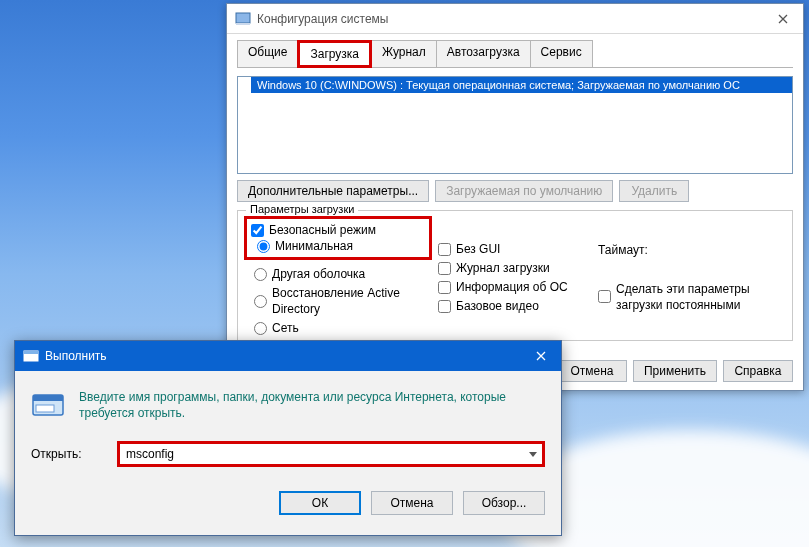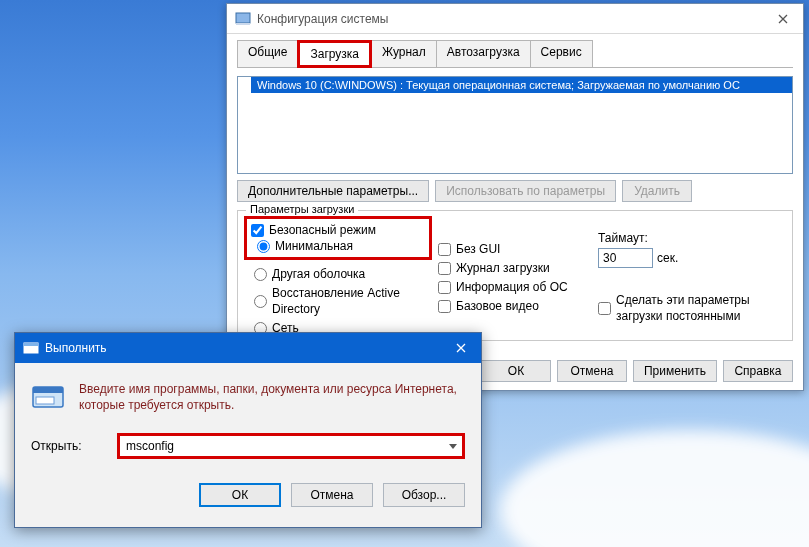--- a/index.html
+++ b/index.html
@@ -113,42 +113,42 @@
 
   .bottom-btns {
     display: flex; justify-content: flex-end; gap: 6px;
     padding: 8px 10px;
     position: absolute; bottom: 0; right: 0; left: 0;
   }
 
   
   .run-dlg {
     position: absolute;
-    left: 14px; top: 332px;
-    width: 468px; height: 196px;
+    left: 14px; top: 340px;
+    width: 548px; height: 196px;
     background: #f2f2f2;
     border: 1px solid #4a6b99;
     box-shadow: 0 3px 14px rgba(0,0,0,.4);
   }
   .run-title-bar {
     height: 30px; background: #0a63d0; color: #fff;
     display: flex; align-items: center; padding: 0 8px;
   }
   .run-title-bar .title-text { color: #fff; }
   .run-close {
     width: 40px; height: 30px; margin: 0 -8px 0 0;
     display: flex; align-items: center; justify-content: center; color: #fff;
   }
   .run-body { padding: 18px 16px 10px; }
   .run-top { display: flex; gap: 14px; }
   .run-icon {
     width: 34px; height: 34px;
     display: flex; align-items: center; justify-content: center;
   }
-  .run-desc { font-size: 12px; color: #7f1d1d; line-height: 16px; flex: 1; }
+  .run-desc { font-size: 12px; color: #0f766e; line-height: 16px; flex: 1; }
   .run-input-row {
     display: flex; align-items: center; gap: 22px; margin-top: 18px;
   }
   .run-open-label { width: 64px; font-size: 12px; }
   .run-combo {
     flex: 1; display: flex;
     border: 1px solid #7a99b8; background: #fff;
   }
   .run-combo.highlight-red { border: 3px solid #d40000; }
   .run-combo-input {
@@ -188,21 +188,21 @@
       <div class="tab">Автозагрузка</div>
       <div class="tab">Сервис</div>
     </div>
 
     <div class="listbox">
       <div class="list-item">Windows 10 (C:\WINDOWS) : Текущая операционная система; Загружаемая по умолчанию ОС</div>
     </div>
 
     <div class="row-btns">
       <button class="btn">Дополнительные параметры...</button>
-      <button class="btn disabled">Использовать по параметры</button>
+      <button class="btn disabled">Загружаемая по умолчанию</button>
       <button class="btn disabled">Удалить</button>
     </div>
 
     <div class="groupbox">
       <span class="groupbox-title">Параметры загрузки</span>
       <div class="group-cols">
         <div class="col left">
           <div class="safe-block">
             <label class="chk">
               <input type="checkbox" checked="" style="">
@@ -241,24 +241,20 @@
             <span>Информация об ОС</span>
           </label>
           <label class="chk">
             <input type="checkbox" style="">
             <span>Базовое видео</span>
           </label>
         </div>
 
         <div class="col right">
           <span>Таймаут:</span>
-          <div class="timeout-row">
-            <input class="timeout-input" value="30" style="">
-            <span>сек.</span>
-          </div>
           <div style="height:18px"></div>
           <label class="chk">
             <input type="checkbox" style="">
             <span>Сделать эти параметры загрузки постоянными</span>
           </label>
         </div>
       </div>
     </div>
   </div>
   <div class="bottom-btns">

